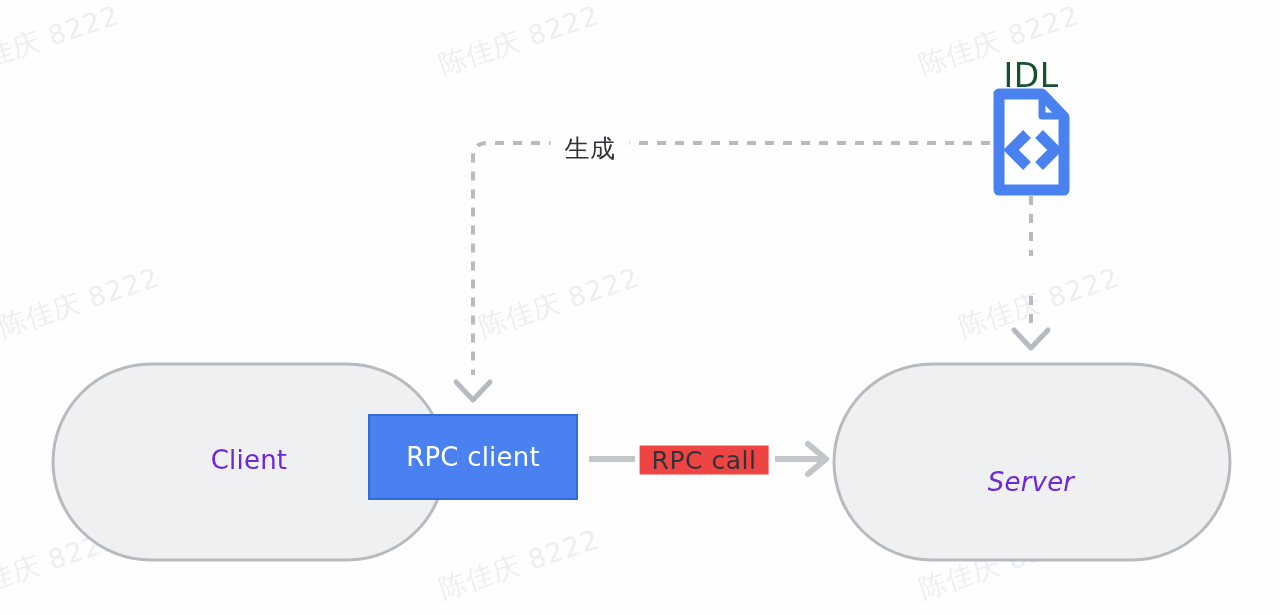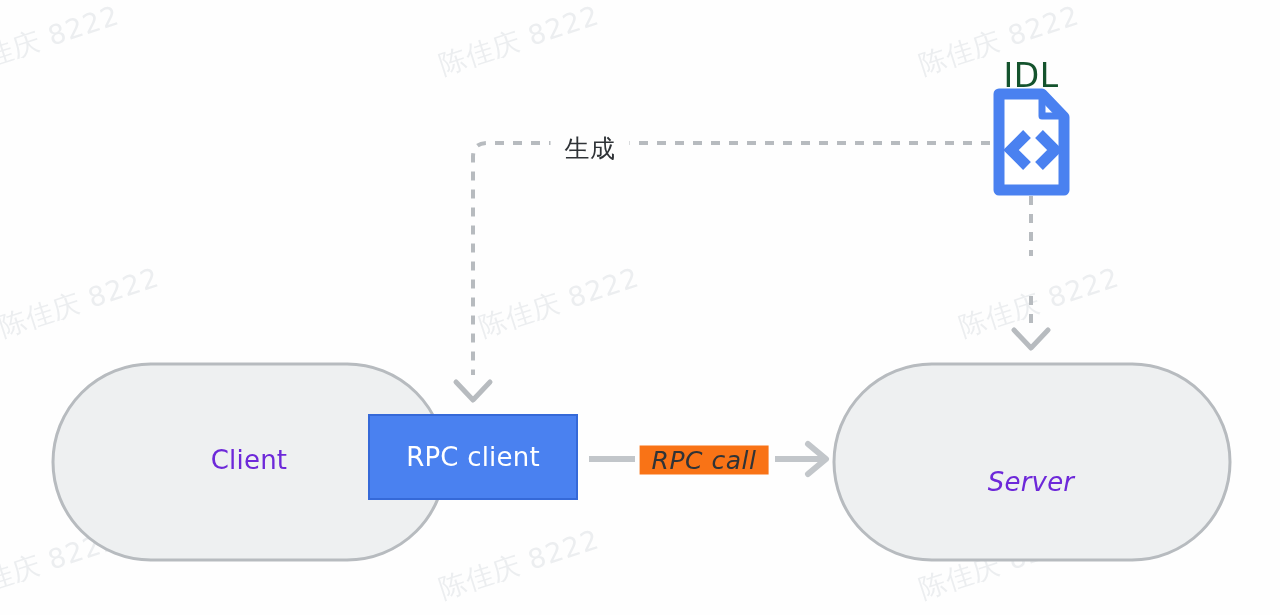--- a/index.html
+++ b/index.html
@@ -141,16 +141,16 @@
   <div class="node-label capsule-label centered" style="left:249px; top:460px;">Client</div>
 
   <div class="node-label rpc-box-label centered" style="left:473px; top:457px;">RPC client</div>
 
   <div class="node-label capsule-label centered" style="left:1031px; top:482px;font-style:italic;">Server</div>
 
   <div class="node-label idl-label centered" style="left:1031px; top:75px;">IDL</div>
 
   <div class="node-label edge-label centered" style="left:590px; top:148px; background:#fefefe; padding:0 14px;">生成</div>
 
-  <div class="node-label edge-label centered" style="left:704px; top:460px; background:#f97316; padding:0 12px;font-style:italic;">RPC call</div>
+  <div class="node-label edge-label centered" style="left:704px; top:460px; background:#ef4444; padding:0 12px;">RPC call</div>
 
 
 </div>
 
 </body></html>

